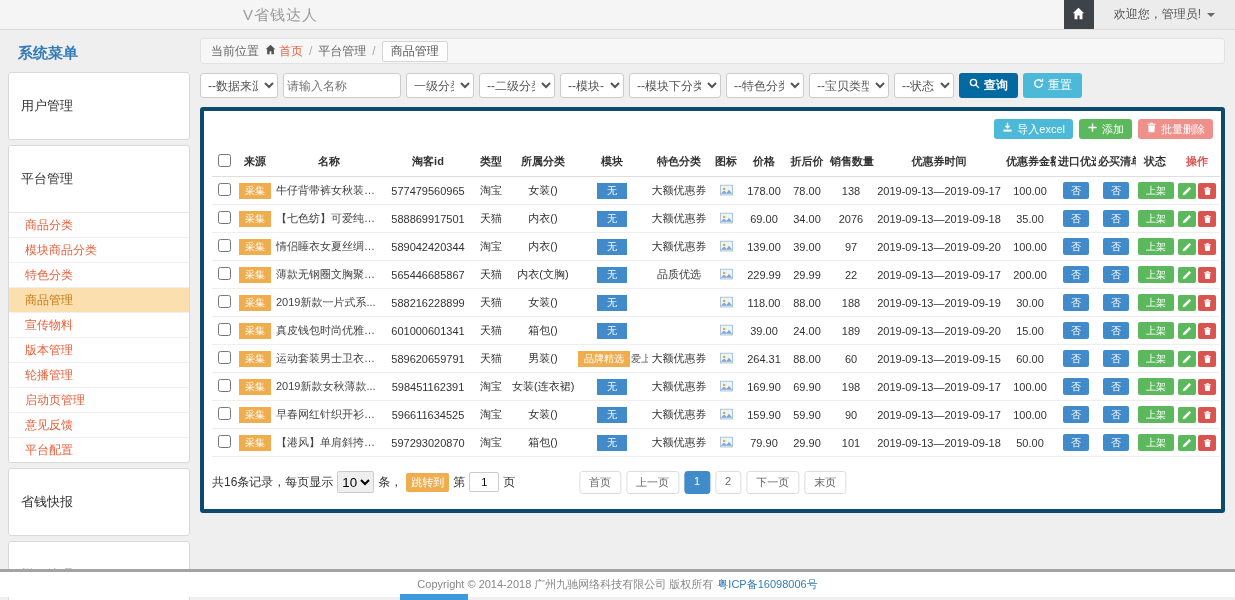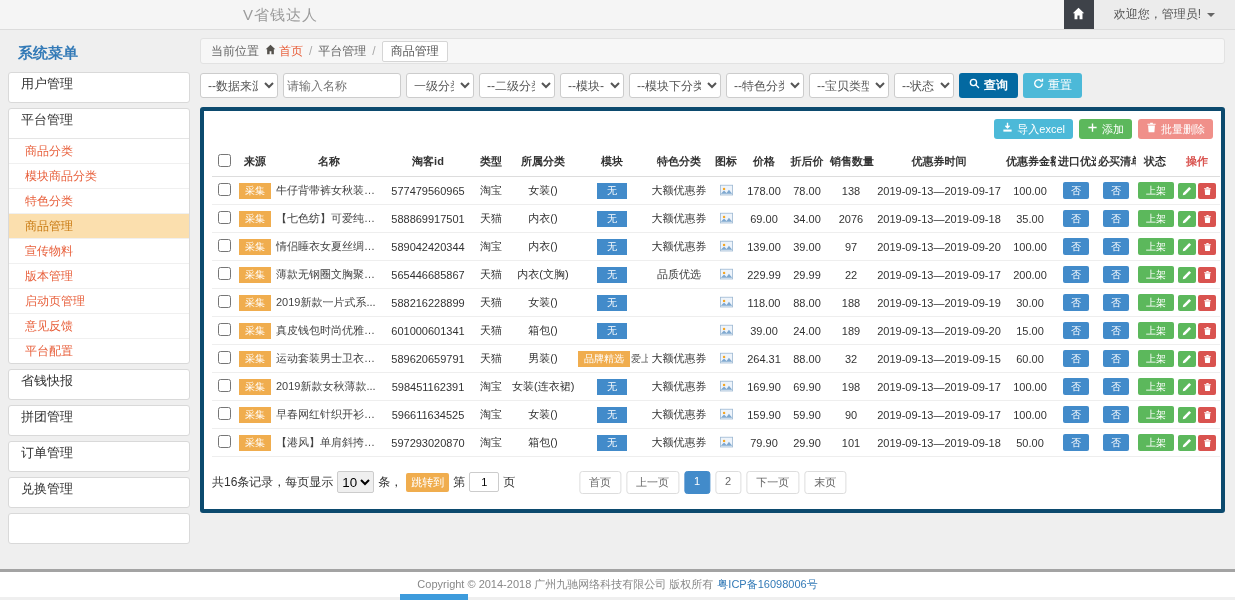--- a/index.html
+++ b/index.html
@@ -14,21 +14,21 @@
   .topbar-right{margin-left:auto;display:flex;align-items:stretch;}
   .home-btn{width:30px;background:#3e4249;color:#fff;display:flex;align-items:center;justify-content:center;cursor:pointer;}
   .welcome{background:#ececec;display:flex;align-items:center;gap:6px;padding:0 20px;color:#555;cursor:pointer;font-size:12px;}
   .caret{width:0;height:0;border-left:4px solid transparent;border-right:4px solid transparent;border-top:4px solid #666;}
 
   
   .layout{display:flex;gap:10px;padding:8px 10px 0 8px;align-items:flex-start;}
   .sidebar{width:182px;flex:none;}
   .sidebar-title{color:#337ab7;font-size:15px;font-weight:bold;padding:6px 10px 9px;}
   .menu-panel{background:#fff;border:1px solid #d9d9d9;border-radius:3px;margin-bottom:5px;overflow:hidden;}
-  .menu-heading{padding:2px 12px;font-size:13px;color:#333;cursor:pointer;min-height:29px;}
+  .menu-heading{padding:24px 12px;font-size:13px;color:#333;cursor:pointer;min-height:29px;}
   .submenu{border-top:1px solid #e5e5e5;}
   .submenu-link{display:block;padding:4px 12px 4px 16px;line-height:16px;font-size:12px;color:#e8603c;border-bottom:1px solid #f0f0f0;}
   .submenu-link:last-child{border-bottom:none;}
   .submenu-link.active{background:#fbdfae;color:#c97a12;}
 
   .content{flex:1;min-width:0;}
 
   
   .breadcrumb-bar{background:#f7f7f7;border:1px solid #e2e2e2;border-radius:3px;padding:4px 10px;display:flex;align-items:center;gap:6px;color:#666;height:26px;}
   .crumb-home{color:#e8603c;display:inline-flex;align-items:center;gap:3px;}
@@ -118,20 +118,21 @@
         </div>
         <div class="menu-panel">
           <div class="menu-heading">平台管理</div>
           <div class="submenu">
             <a class="submenu-link">商品分类</a>
             <a class="submenu-link">模块商品分类</a>
             <a class="submenu-link">特色分类</a>
             <a class="submenu-link active">商品管理</a>
             <a class="submenu-link">宣传物料</a>
             <a class="submenu-link">版本管理</a>
+            <a class="submenu-link">轮播管理</a>
             <a class="submenu-link">启动页管理</a>
             <a class="submenu-link">意见反馈</a>
             <a class="submenu-link">平台配置</a>
           </div>
         </div>
         <div class="menu-panel">
           <div class="menu-heading">省钱快报</div>
         </div>
         <div class="menu-panel">
           <div class="menu-heading">拼团管理</div>
@@ -460,21 +461,21 @@
               <td>男装()</td>
               <td><span class="badge badge-orange">品牌精选</span><span class="module-extra">爱上运动</span></td>
               <td>大额优惠券</td>
               <td><span class="thumb"><svg viewBox="0 0 16 16" width="15" height="13">
                     <rect x="0.5" y="1.5" width="15" height="12" fill="#eef4fb" stroke="#9db8d2"></rect>
                     <circle cx="5" cy="6" r="1.5" fill="#f5a623"></circle>
                     <path d="M1 12l4-4 3 3 3-4 4 5z" fill="#7fa8cf"></path>
                   </svg></span></td>
               <td>264.31</td>
               <td>88.00</td>
-              <td>32</td>
+              <td>60</td>
               <td>2019-09-13—2019-09-15</td>
               <td>60.00</td>
               <td><button class="btn-xs blue">否</button></td>
               <td><button class="btn-xs blue">否</button></td>
               <td><button class="btn-xs green">上架</button></td>
               <td><span class="op-btn op-edit">
                   <svg viewBox="0 0 16 16" width="10" height="10" fill="#fff">
                     <path d="M11.5 1.5l3 3L5 14l-3.8.8L2 11z"></path>
                   </svg>
                 </span><span class="op-btn op-del">

